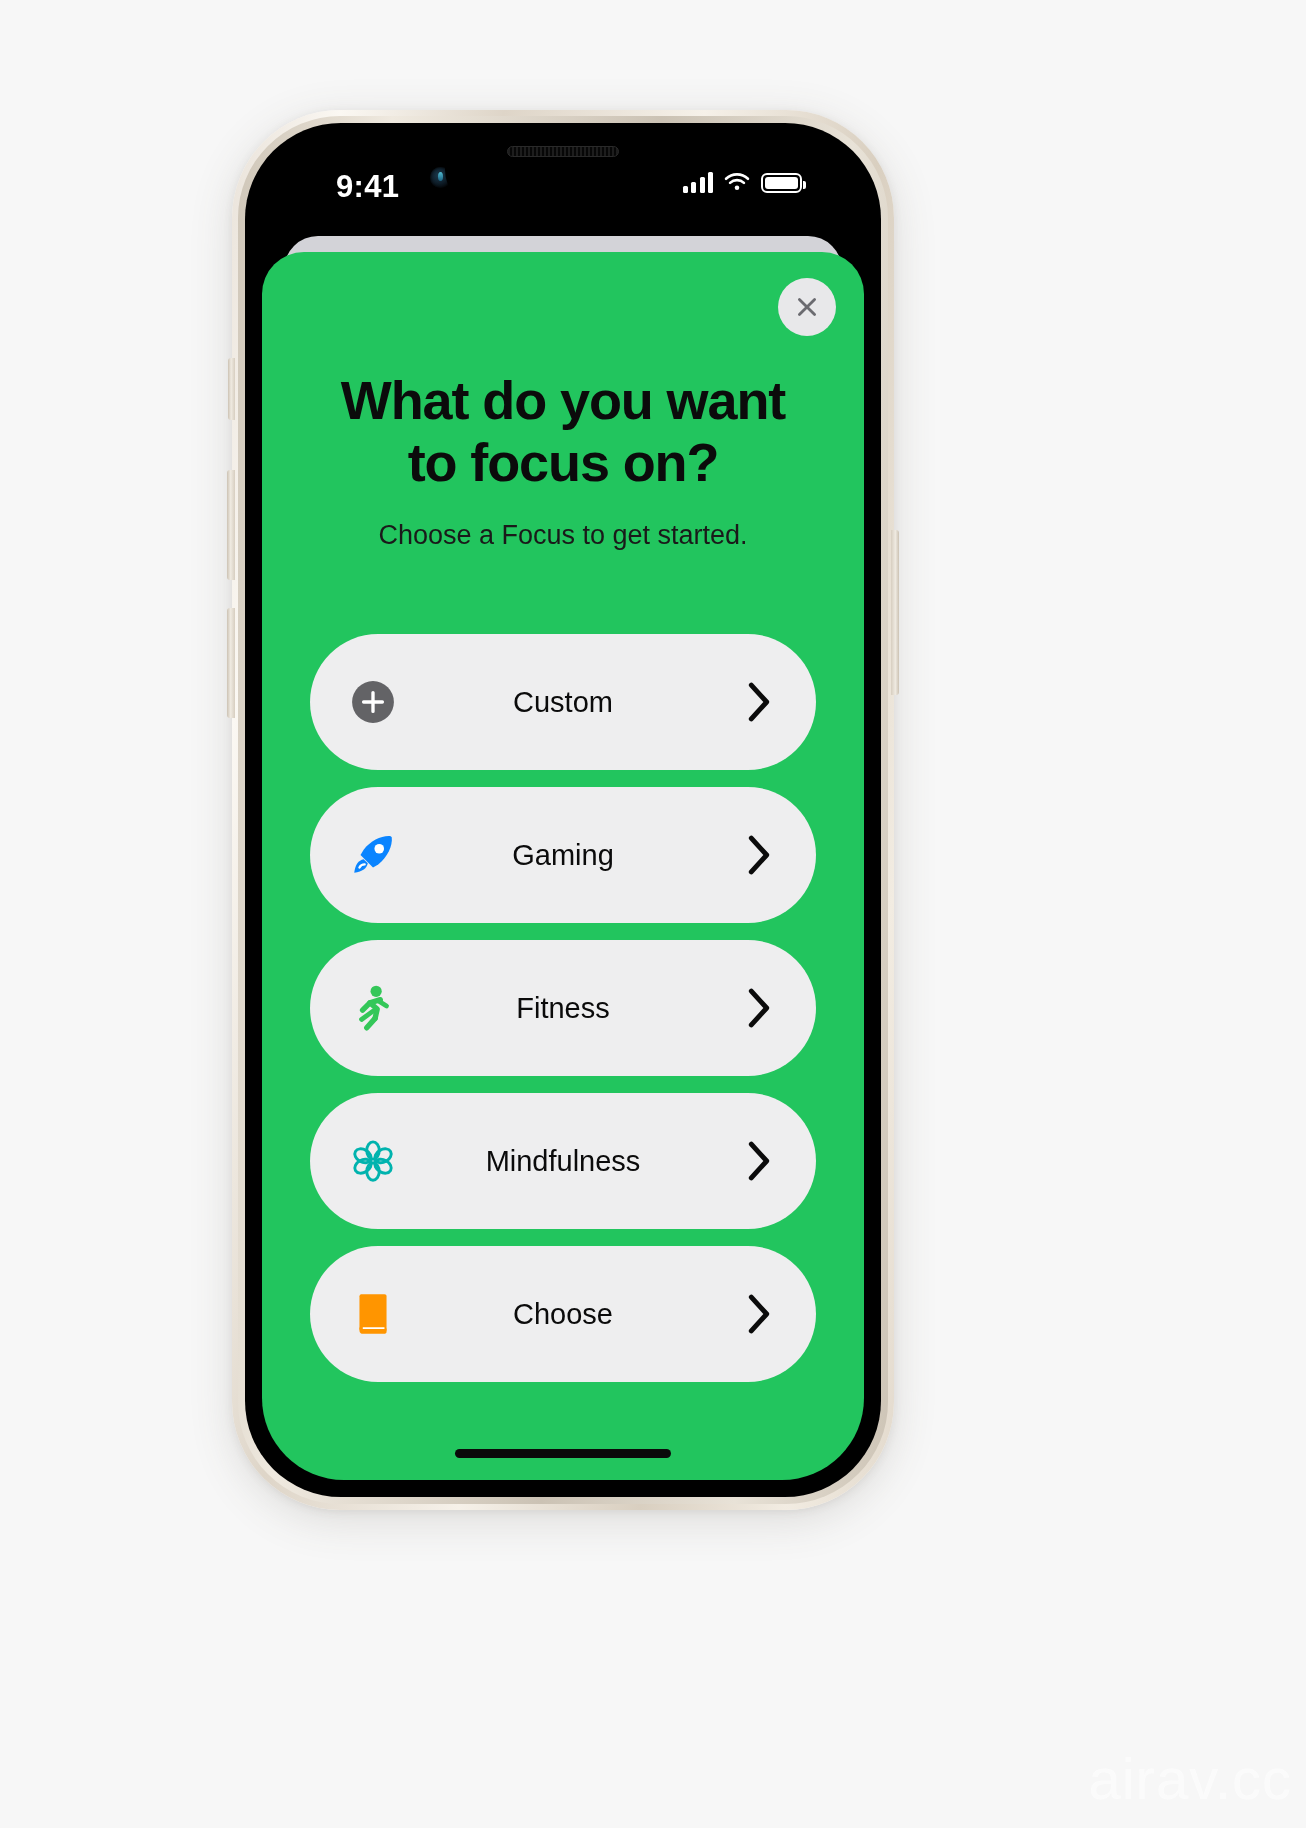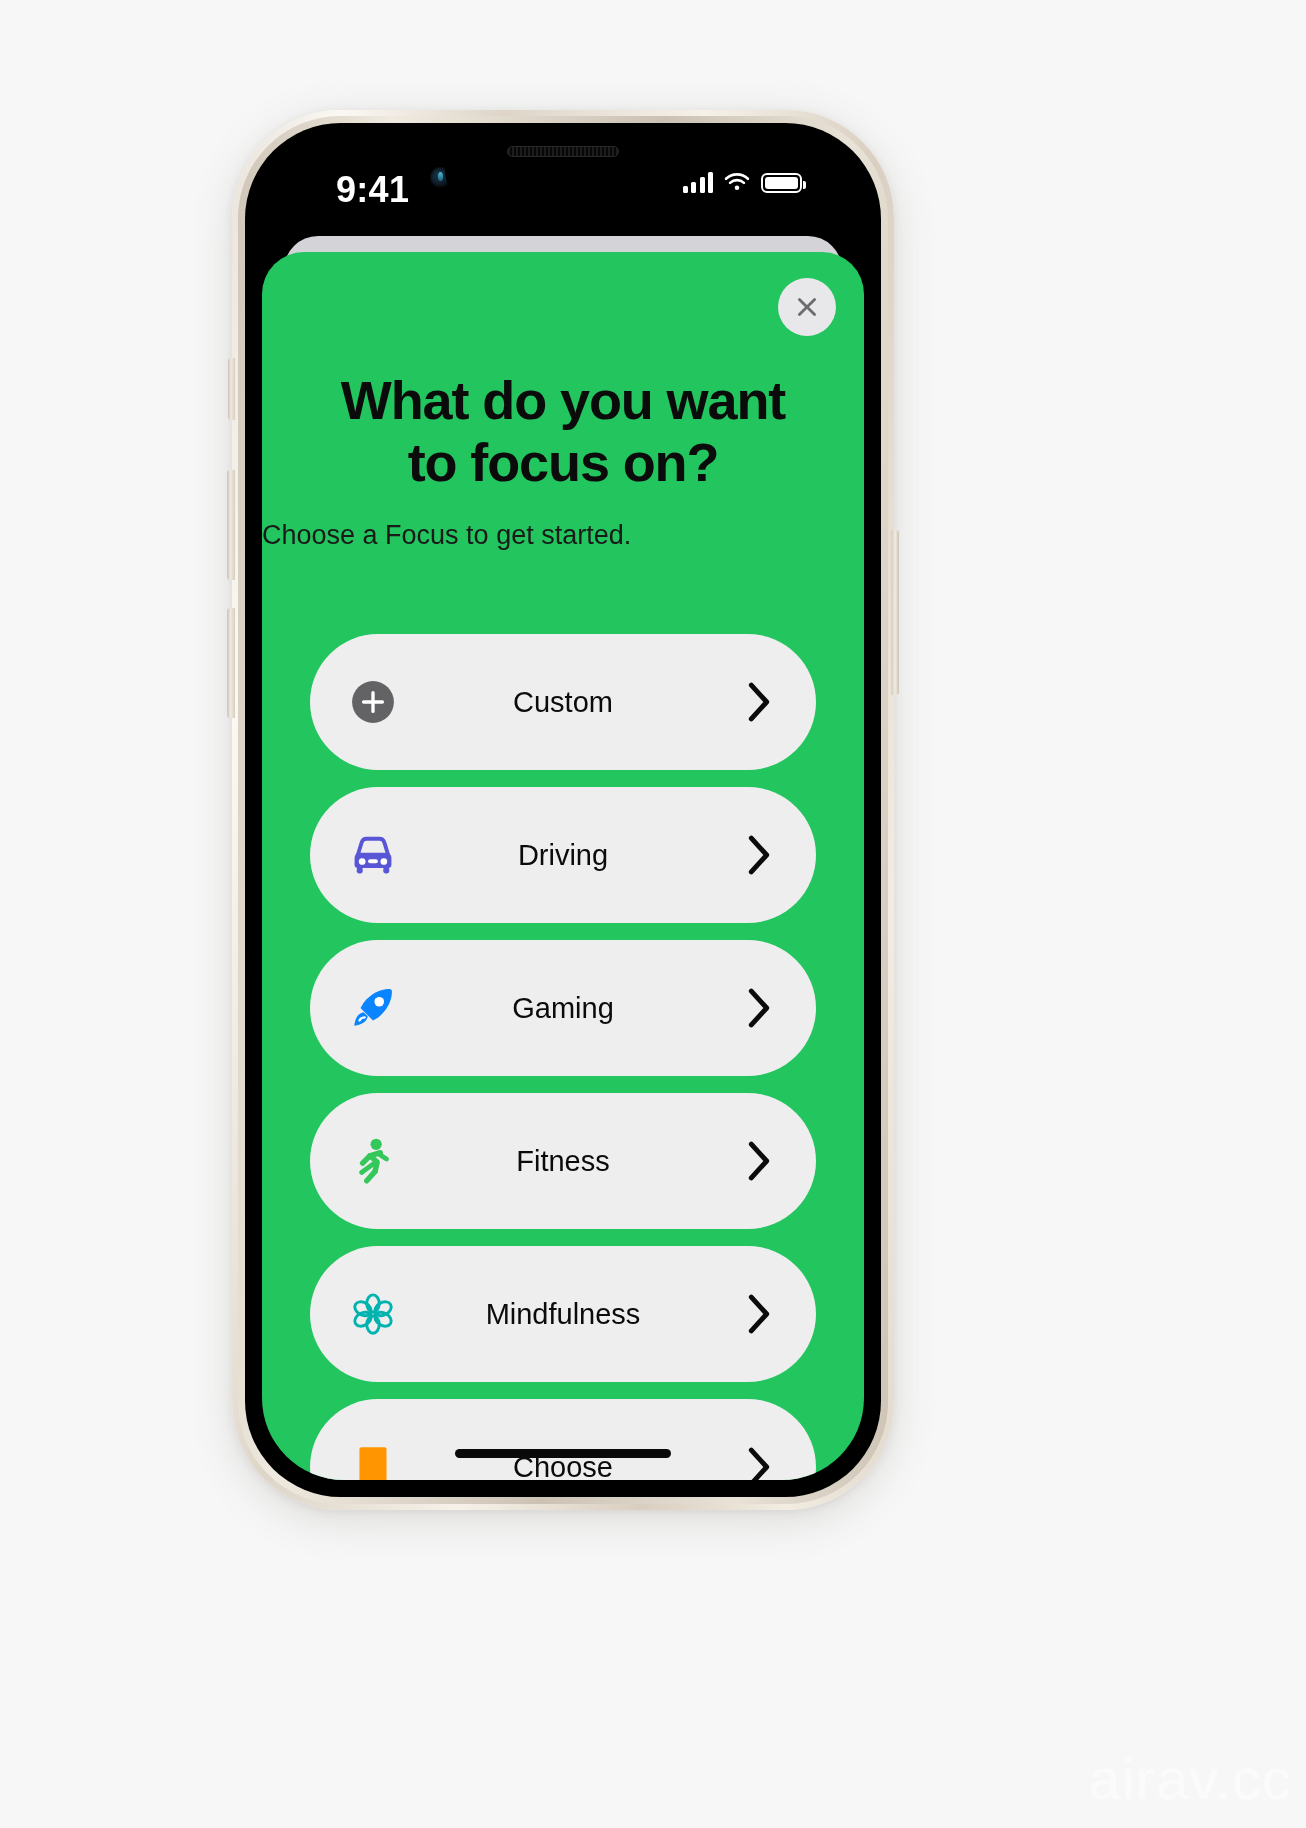--- a/index.html
+++ b/index.html
@@ -73,21 +73,21 @@
     opacity:.85;
   }
 
   
   #statusbar{
     position:absolute; top:0; left:0; right:0; height:84px;
     z-index:30; color:#fff;
   }
   #status-time{
     position:absolute; left:74px; top:29px;
-    font-size:36px; font-weight:700; letter-spacing:.3px;
+    font-size:31px; font-weight:700; letter-spacing:.3px;
   }
   #status-icons{
     position:absolute; right:62px; top:32px;
     display:flex; align-items:center; gap:11px;
   }
   .bars{ display:flex; align-items:flex-end; gap:3.5px; height:21px; }
   .bars i{ display:block; width:5px; background:#fff; border-radius:1.5px; }
   .bars i:nth-child(1){ height:7px; }
   .bars i:nth-child(2){ height:11px; }
   .bars i:nth-child(3){ height:16px; }
@@ -123,21 +123,21 @@
 
   
   #title{
     position:absolute; left:0; right:0; top:118px;
     text-align:center; font-size:54px; line-height:1.14;
     font-weight:700; color:#0b0b0b; letter-spacing:-1.1px;
     padding:0 48px;
   }
   #subtitle{
     position:absolute; left:0; right:0; top:268px;
-    font-size:27px; color:#1a1a1a; font-weight:400;
+    text-align:center; font-size:27px; color:#1a1a1a; font-weight:400;
   }
 
   
   #focus-list{
     position:absolute; left:48px; right:48px; top:382px; bottom:0;
     display:flex; flex-direction:column; gap:17px; overflow:hidden;
   }
   .focus-row{
     flex:0 0 auto; height:136px; border-radius:68px;
     background:#eeeeef; position:relative;
@@ -231,37 +231,20 @@
                   <circle cx="22" cy="22" r="20" fill="#636366"></circle>
                   <path d="M22 13 V31 M13 22 H31" stroke="#fff" stroke-width="3.2" stroke-linecap="round"></path>
                 </svg>
               </span>
               <span class="row-label">Custom</span>
               <svg class="row-chevron" viewBox="0 0 16 26">
                 <path d="M3 2 L13 13 L3 24" stroke="#0b0b0b" stroke-width="3.2" fill="none" stroke-linecap="round" stroke-linejoin="round"></path>
               </svg>
             </button>
 
-            <button class="focus-row">
-              <span class="row-icon">
-                <svg viewBox="0 0 48 44" width="52" height="48">
-                  <path d="M10 22 L13.5 10.5 C14.2 8.2 15.6 7 18 7 H30 C32.4 7 33.8 8.2 34.5 10.5 L38 22 Z" fill="none" stroke="#5856D6" stroke-width="3.6" stroke-linejoin="round"></path>
-                  <path d="M7 25 C7 21.6 9.2 20 12 20 H36 C38.8 20 41 21.6 41 25 V31 C41 33 39.8 34 38 34 H10 C8.2 34 7 33 7 31 Z" fill="#5856D6"></path>
-                  <circle cx="14" cy="28" r="3.1" fill="#fff"></circle>
-                  <circle cx="34" cy="28" r="3.1" fill="#fff"></circle>
-                  <rect x="19.5" y="26" width="9" height="3.6" rx="1.8" fill="#fff"></rect>
-                  <rect x="9" y="33" width="5.5" height="6" rx="2" fill="#5856D6"></rect>
-                  <rect x="33.5" y="33" width="5.5" height="6" rx="2" fill="#5856D6"></rect>
-                </svg>
-              </span>
-              <span class="row-label">Driving</span>
-              <svg class="row-chevron" viewBox="0 0 16 26">
-                <path d="M3 2 L13 13 L3 24" stroke="#0b0b0b" stroke-width="3.2" fill="none" stroke-linecap="round" stroke-linejoin="round"></path>
-              </svg>
-            </button>
 
             <button class="focus-row">
               <span class="row-icon">
                 <svg viewBox="0 0 48 48" width="50" height="50">
                   <path d="M41 6 C33 5 22 10 15 19 L12 24 L24 36 L29 33 C38 26 43 15 42 7 Z" fill="#0A84FF"></path>
                   <circle cx="30" cy="18" r="4.6" fill="#fff"></circle>
                   <path d="M15 28 C10 29 7 33 6 41 C14 40 18 37 19 32 Z" fill="#0A84FF"></path>
                   <path d="M11 36 C12 34 14 33 16 33" stroke="#fff" stroke-width="2.2" fill="none" stroke-linecap="round"></path>
                 </svg>
               </span>

